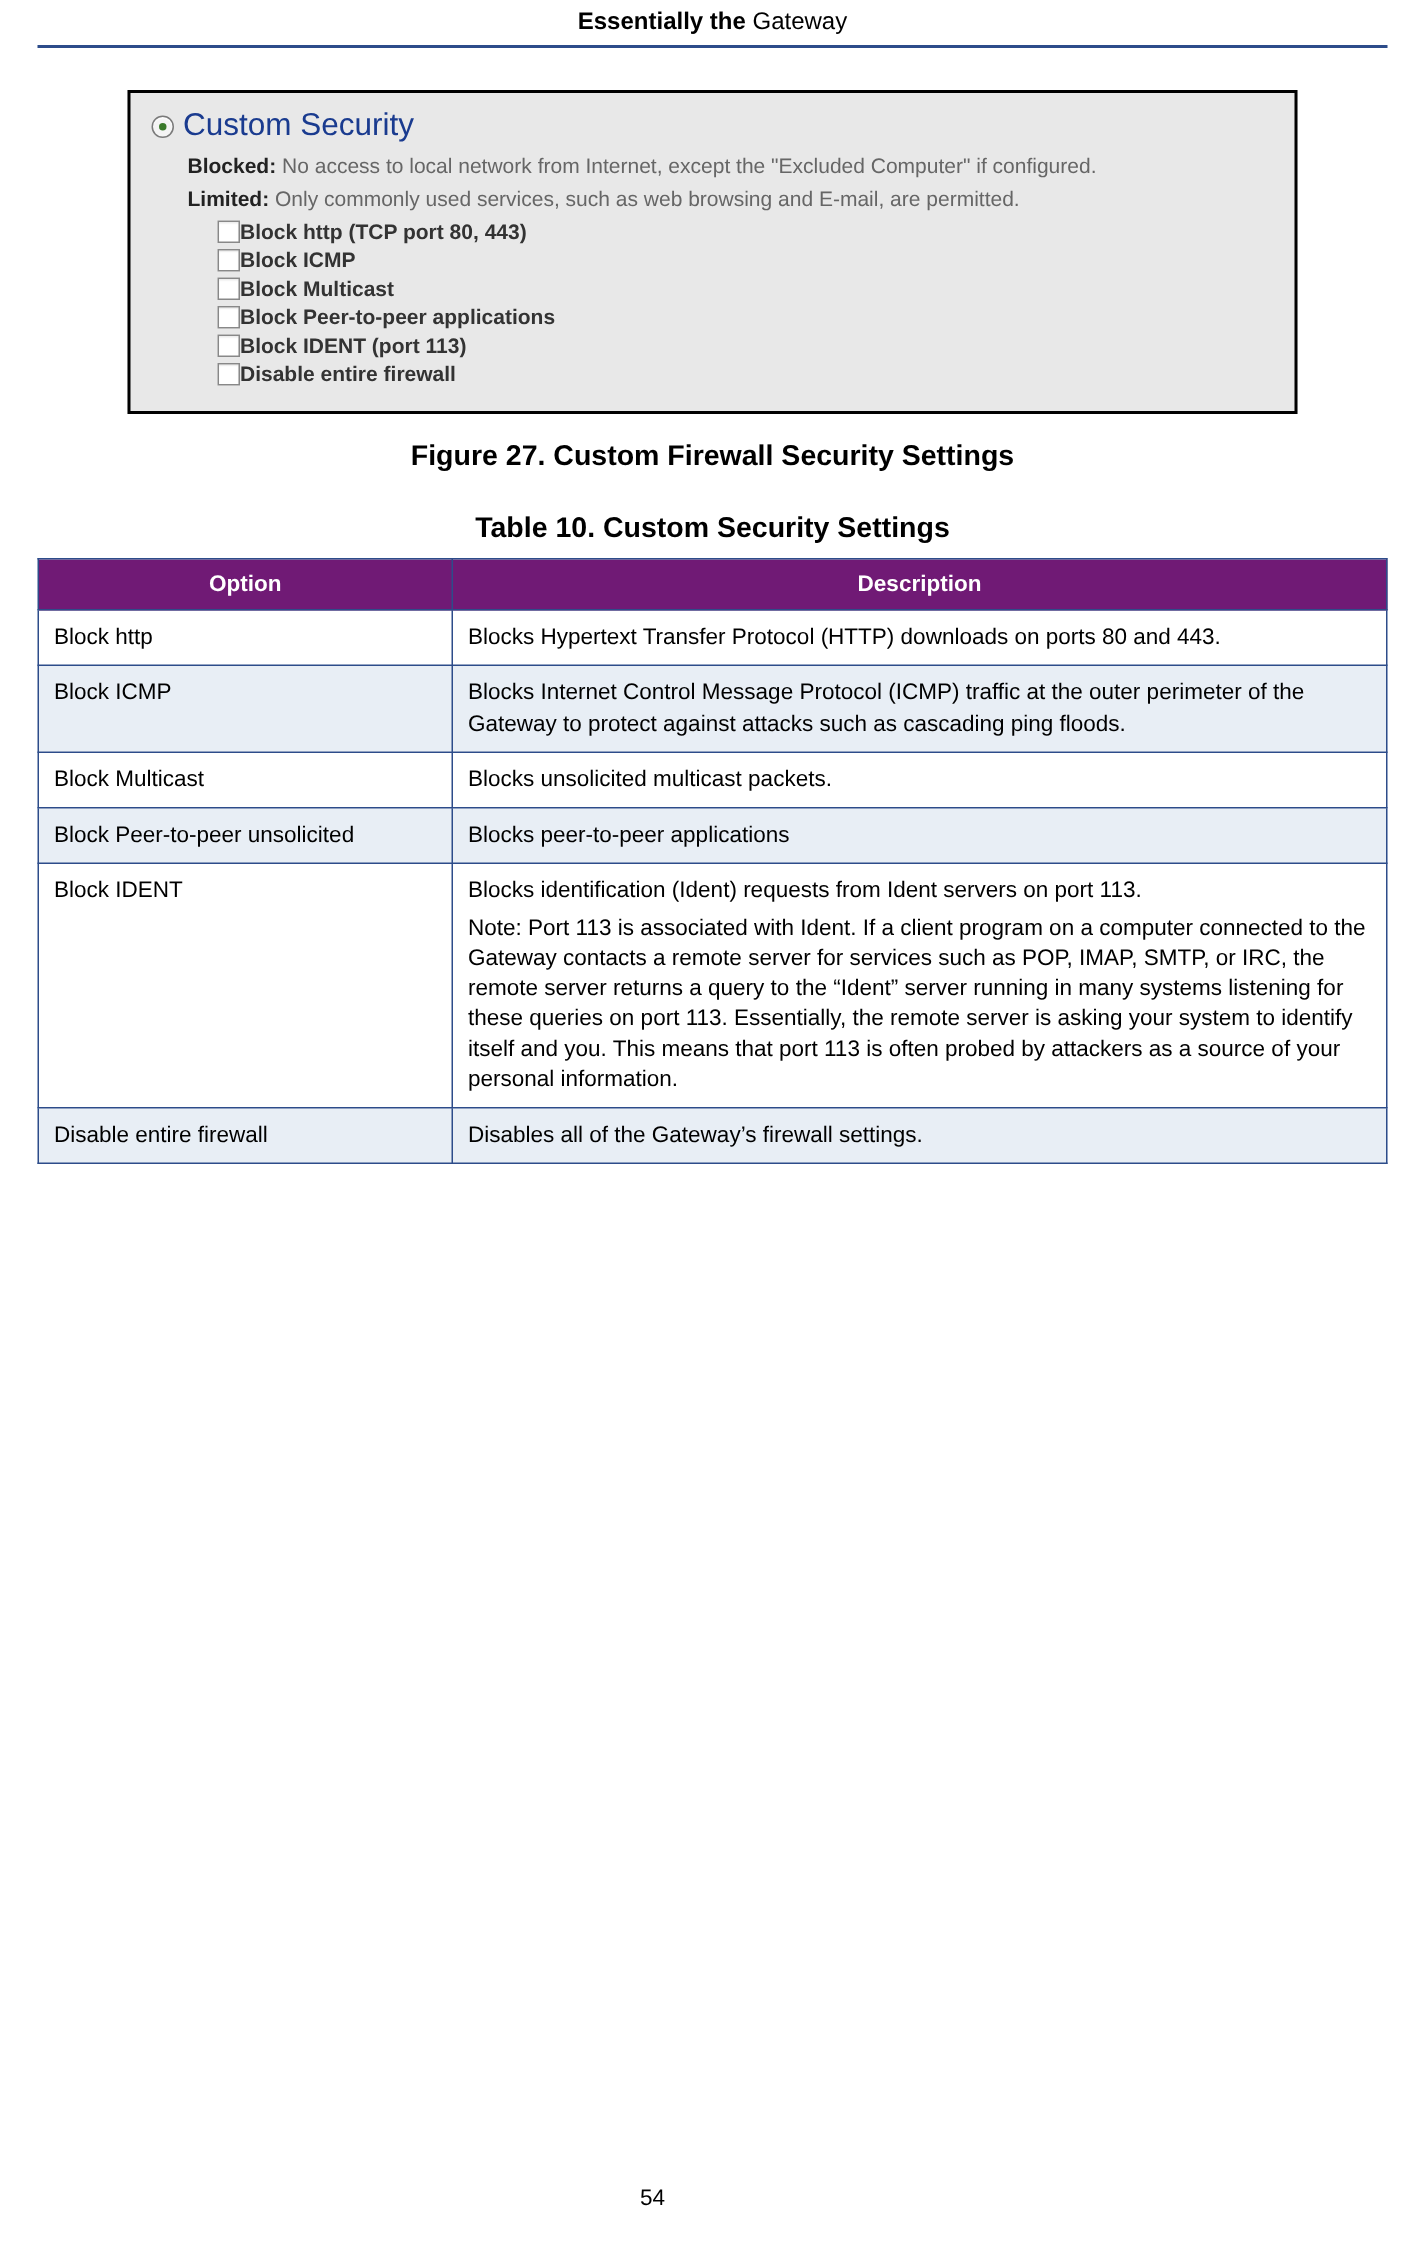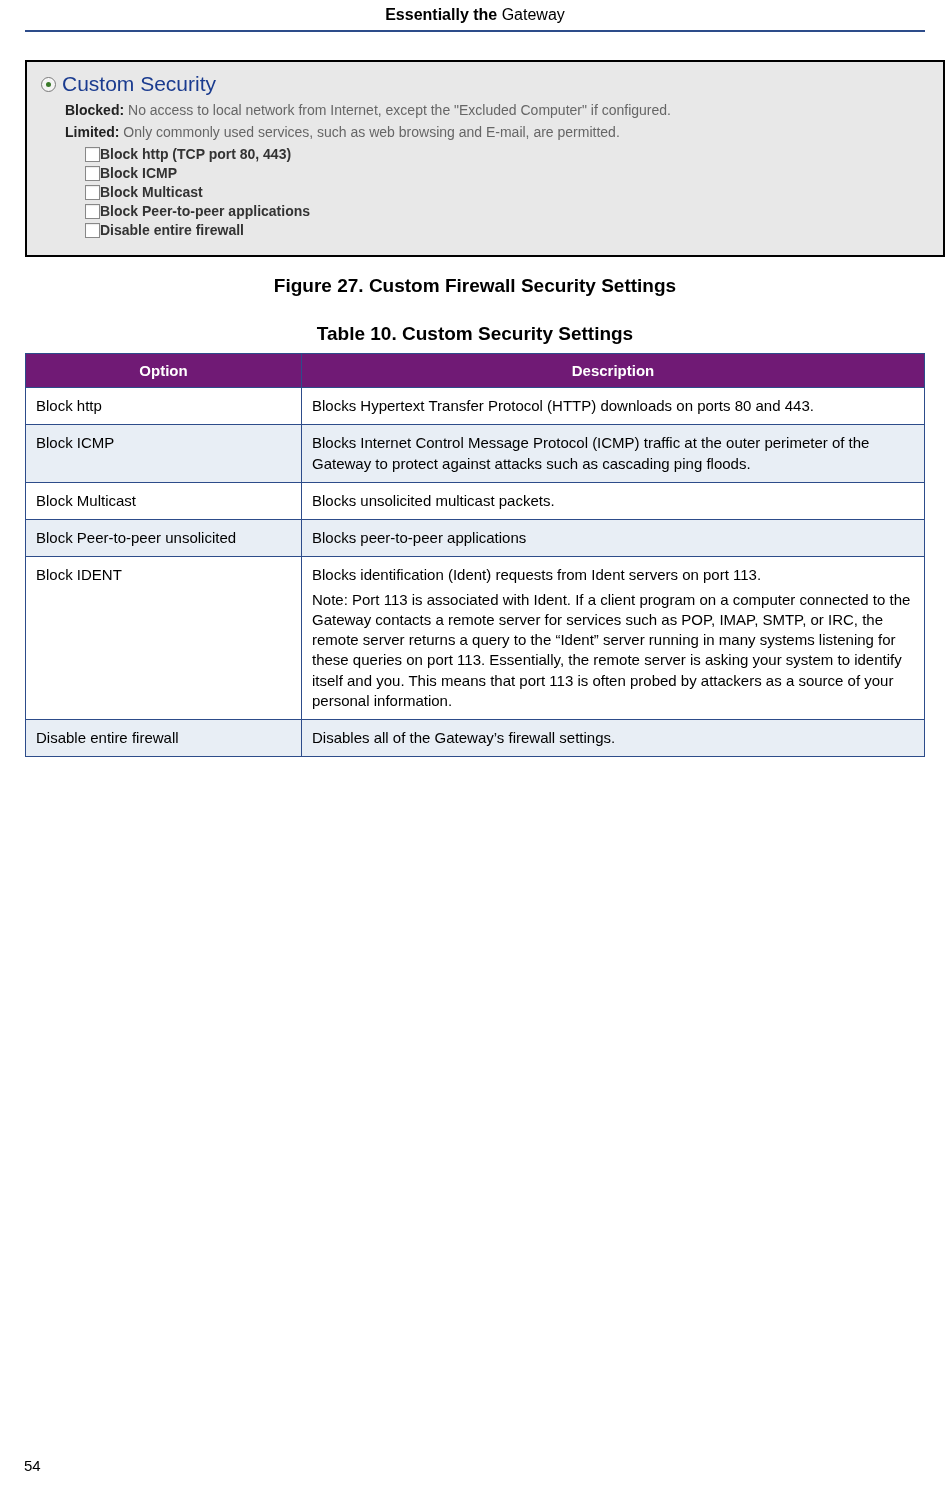--- a/index.html
+++ b/index.html
@@ -21,21 +21,21 @@
     border-bottom: 2px solid #2d4c8a;
     margin-bottom: 28px;
     font-size: 16px;
   }
   .page-header .light {
     font-weight: normal;
   }
 
   
   .screenshot {
-    width: 920px;
+    width: 780px;
     margin: 0 auto 18px auto;
     border: 2px solid #000;
     background: #e8e8e8;
     padding: 10px 14px 14px 14px;
     box-sizing: border-box;
   }
   .radio-row {
     display: flex;
     align-items: center;
     gap: 6px;
@@ -136,23 +136,22 @@
   }
   .desc p:last-child {
     margin-bottom: 0;
   }
 
   .footer {
     position: absolute;
     bottom: 22px;
     width: 870px;
     left: 0;
-    text-align: left;
+    text-align: center;
     font-size: 15px;
-    margin-left: 24px;
   }
   .footer .pg {
     margin-bottom: 4px;
   }
 
   html, body {
     height: 1500px;
     position: relative;
   }
 </style>
@@ -190,20 +189,24 @@
         <div class="cb-row">
           <span class="cb-box"></span>
           <span class="cb-label">Block Multicast</span>
         </div>
         <div class="cb-row">
           <span class="cb-box"></span>
           <span class="cb-label">Block Peer-to-peer applications</span>
         </div>
         <div class="cb-row">
           <span class="cb-box"></span>
+          <span class="cb-label">Block IDENT (port 113)</span>
+        </div>
+        <div class="cb-row">
+          <span class="cb-box"></span>
           <span class="cb-label">Disable entire firewall</span>
         </div>
       </div>
   </div>
 
   <div class="fig-cap">Figure 27. Custom Firewall Security Settings</div>
 
   <div class="tab-cap">Table 10. Custom Security Settings</div>
 
   <table class="settings">

